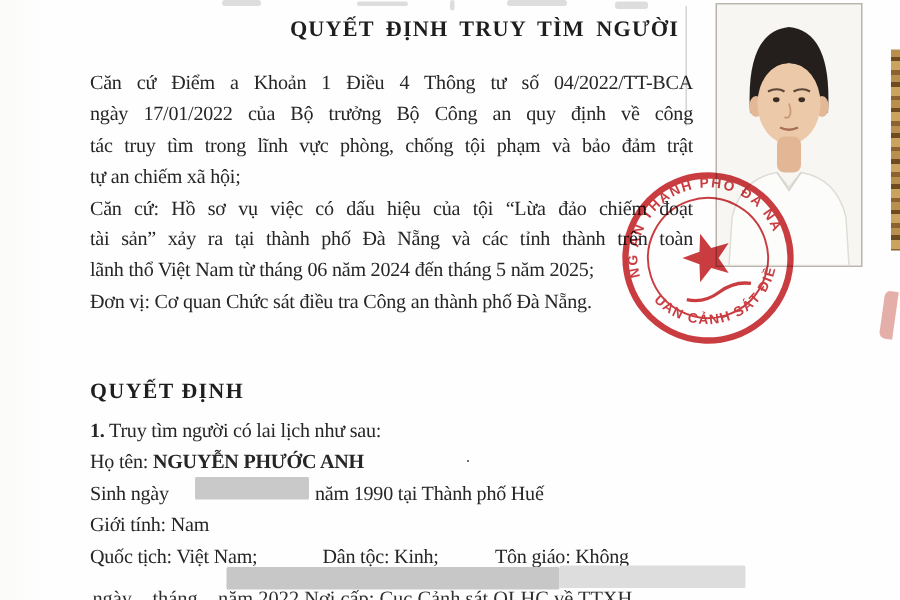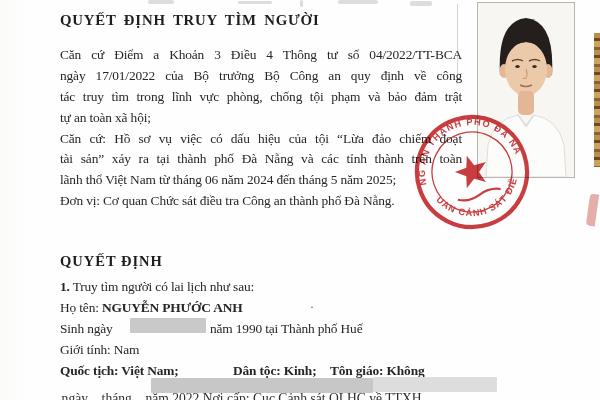--- a/index.html
+++ b/index.html
@@ -1,28 +1,28 @@
 <!DOCTYPE html>
 <html><head>
 <meta charset="utf-8">
 <style>
   html,body{margin:0;padding:0;}
   body{width:600px;height:400px;overflow:hidden;background:#fdfdfc;
        font-family:"Liberation Serif","DejaVu Serif",serif;color:#242424;position:relative;}
   .page{position:absolute;inset:0;background:linear-gradient(90deg,#fbfbfa 0,#fefefe 30px);}
-  .doc-title{position:absolute;top:12px;left:60px;width:526px;text-align:left;
+  .doc-title{position:absolute;top:12px;left:60px;width:526px;text-align:center;
              font-weight:bold;font-size:14.8px;letter-spacing:.8px;word-spacing:3px;color:#1e1e1e;}
   .col{position:absolute;left:60px;width:402px;}
   .line{height:20.9px;line-height:20.9px;font-size:13.4px;letter-spacing:-.15px;
         overflow:hidden;white-space:nowrap;color:#262626;}
   .just{white-space:normal;text-align:justify;text-align-last:justify;}
   .b{font-weight:bold;}
   .heading{position:absolute;top:253px;left:60px;width:496px;
            font-weight:bold;font-size:14.5px;letter-spacing:1px;color:#1e1e1e;}
-  .seg{position:absolute;top:0;font-weight:bold;}
+  .seg{position:absolute;top:0;}
   .redact{position:absolute;border-radius:1px;}
   .redact-a{left:130px;top:318px;width:76px;height:15px;background:#c9c9c9;}
   .redact-b{left:151px;top:378px;width:222px;height:15px;background:#c7c7c7;}
   .redact-c{left:373px;top:377px;width:124px;height:15px;background:#dddddd;}
   .clipline{position:absolute;left:48px;top:391px;font-size:13.6px;white-space:nowrap;color:#2e2e2e;}
   .photo{position:absolute;left:477px;top:2px;width:96px;height:174px;background:#f7f6f2;
          border:1px solid #b9b5ae;overflow:hidden;}
   .wood{position:absolute;left:594px;top:33px;width:6px;height:134px;
         background:repeating-linear-gradient(to bottom,#b98f4d 0 5px,#6e4a1f 5px 8px,#caa45e 8px 14px,#8a6330 14px 17px);}
   .fold{position:absolute;left:457px;top:4px;width:1px;height:80px;background:#c2c2c2;opacity:.7;}
@@ -42,43 +42,43 @@
   <div class="artifact" style="left:238px;top:1px;width:34px;height:3px;"></div>
   <div class="artifact" style="left:300px;top:0;width:3px;height:7px;"></div>
   <div class="artifact" style="left:338px;top:0;width:40px;height:4px;"></div>
   <div class="artifact" style="left:410px;top:1px;width:22px;height:5px;"></div>
 
   <div class="fold"></div>
 
   <div class="doc-title">QUYẾT ĐỊNH TRUY TÌM NGƯỜI</div>
 
   <div class="col" style="top:45px;">
-    <div class="line just">Căn cứ Điểm a Khoản 3 Điều 4 Thông tư số 04/2022/TT-BCA</div>
+    <div class="line just">Căn cứ Điểm a Khoản 1 Điều 4 Thông tư số 04/2022/TT-BCA</div>
     <div class="line just">ngày 17/01/2022 của Bộ trưởng Bộ Công an quy định về công</div>
     <div class="line just">tác truy tìm trong lĩnh vực phòng, chống tội phạm và bảo đảm trật</div>
-    <div class="line">tự an toàn xã hội;</div>
+    <div class="line">tự an chiếm xã hội;</div>
     <div class="line just">Căn cứ: Hồ sơ vụ việc có dấu hiệu của tội “Lừa đảo chiếm đoạt</div>
     <div class="line just">tài sản” xảy ra tại thành phố Đà Nẵng và các tỉnh thành trên toàn</div>
     <div class="line">lãnh thổ Việt Nam từ tháng 06 năm 2024 đến tháng 5 năm 2025;</div>
   </div>
 
   <div class="col" style="top:191px;">
     <div class="line">Đơn vị: Cơ quan Chức sát điều tra Công an thành phố Đà Nẵng.</div>
   </div>
 
   <div class="heading">QUYẾT ĐỊNH</div>
 
   <div class="col" style="top:277px;">
     <div class="line"><span class="b">1.</span><span> Truy tìm người có lai lịch như sau:</span></div>
     <div class="line"><span>Họ tên: </span><span class="b">NGUYỄN PHƯỚC ANH</span></div>
     <div class="line"><span>Sinh ngày</span><span style="position:absolute;left:150px;">năm 1990 tại Thành phố Huế</span></div>
     <div class="line">Giới tính: Nam</div>
     <div class="line" style="position:relative;">
       <span class="seg" style="left:0;">Quốc tịch: Việt Nam;</span>
-      <span class="seg" style="left:173px;">Dân tộc: Kinh;</span>
+      <span class="seg" style="left:155px;">Dân tộc: Kinh;</span>
       <span class="seg" style="left:270px;">Tôn giáo: Không</span>
     </div>
   </div>
 
   <span class="name-dot">·</span>
 
   <div class="redact redact-a"></div>
   <div class="redact redact-b"></div>
   <div class="redact redact-c"></div>
 

